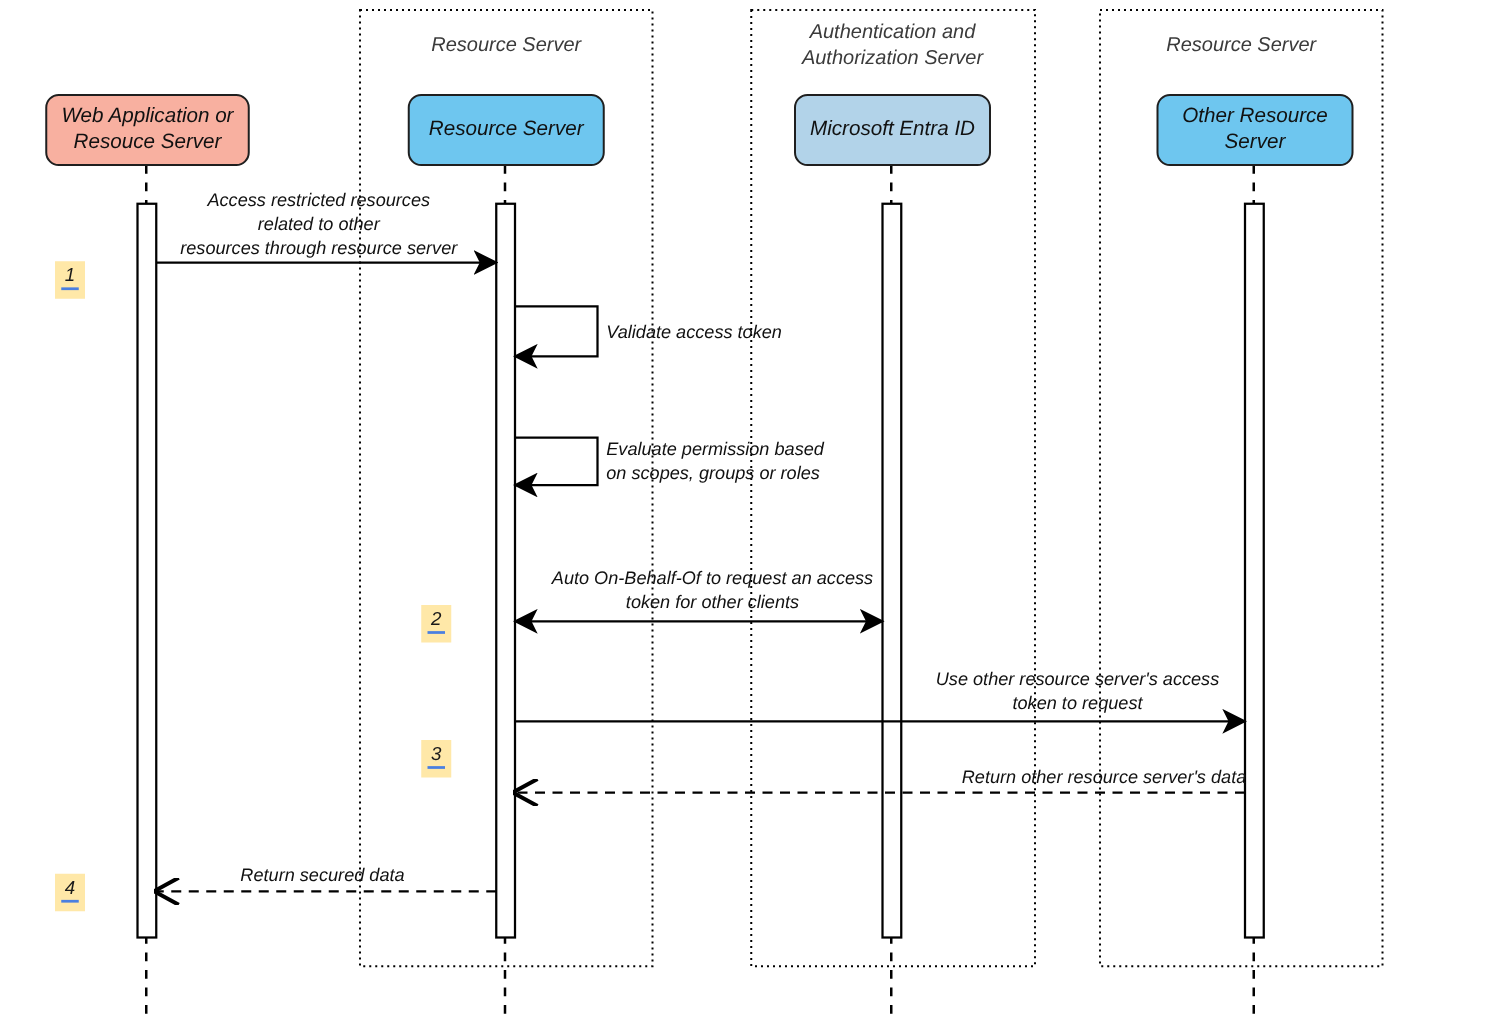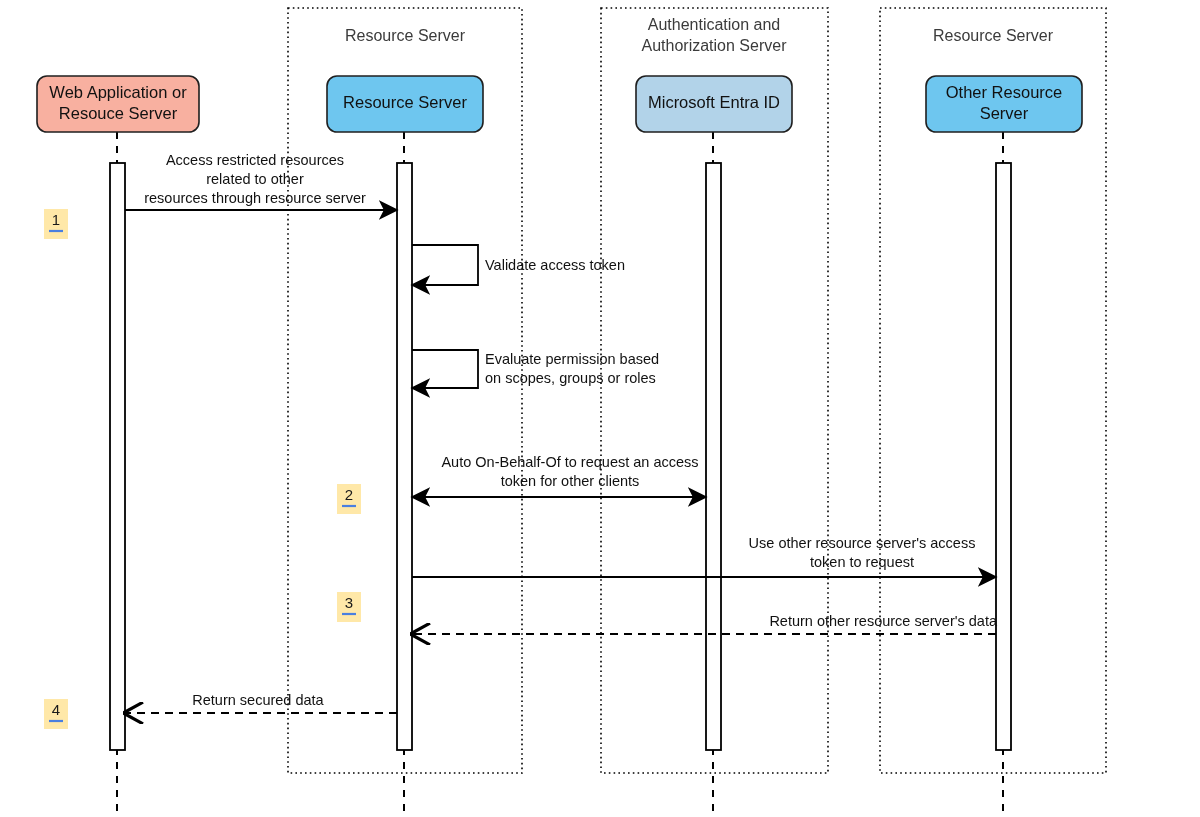--- a/index.html
+++ b/index.html
@@ -10,20 +10,21 @@
   body {
     width: 1200px;
     height: 817px;
     font-family: "Liberation Sans", sans-serif;
     overflow: hidden;
   }
   #diagram-root {
     position: relative;
     width: 1200px;
     height: 817px;
+    font-style: italic;
   }
   svg.diagram {
     position: absolute;
     left: 0;
     top: 0;
     width: 1200px;
     height: 817px;
   }
   .group-frame {
     fill: none;

